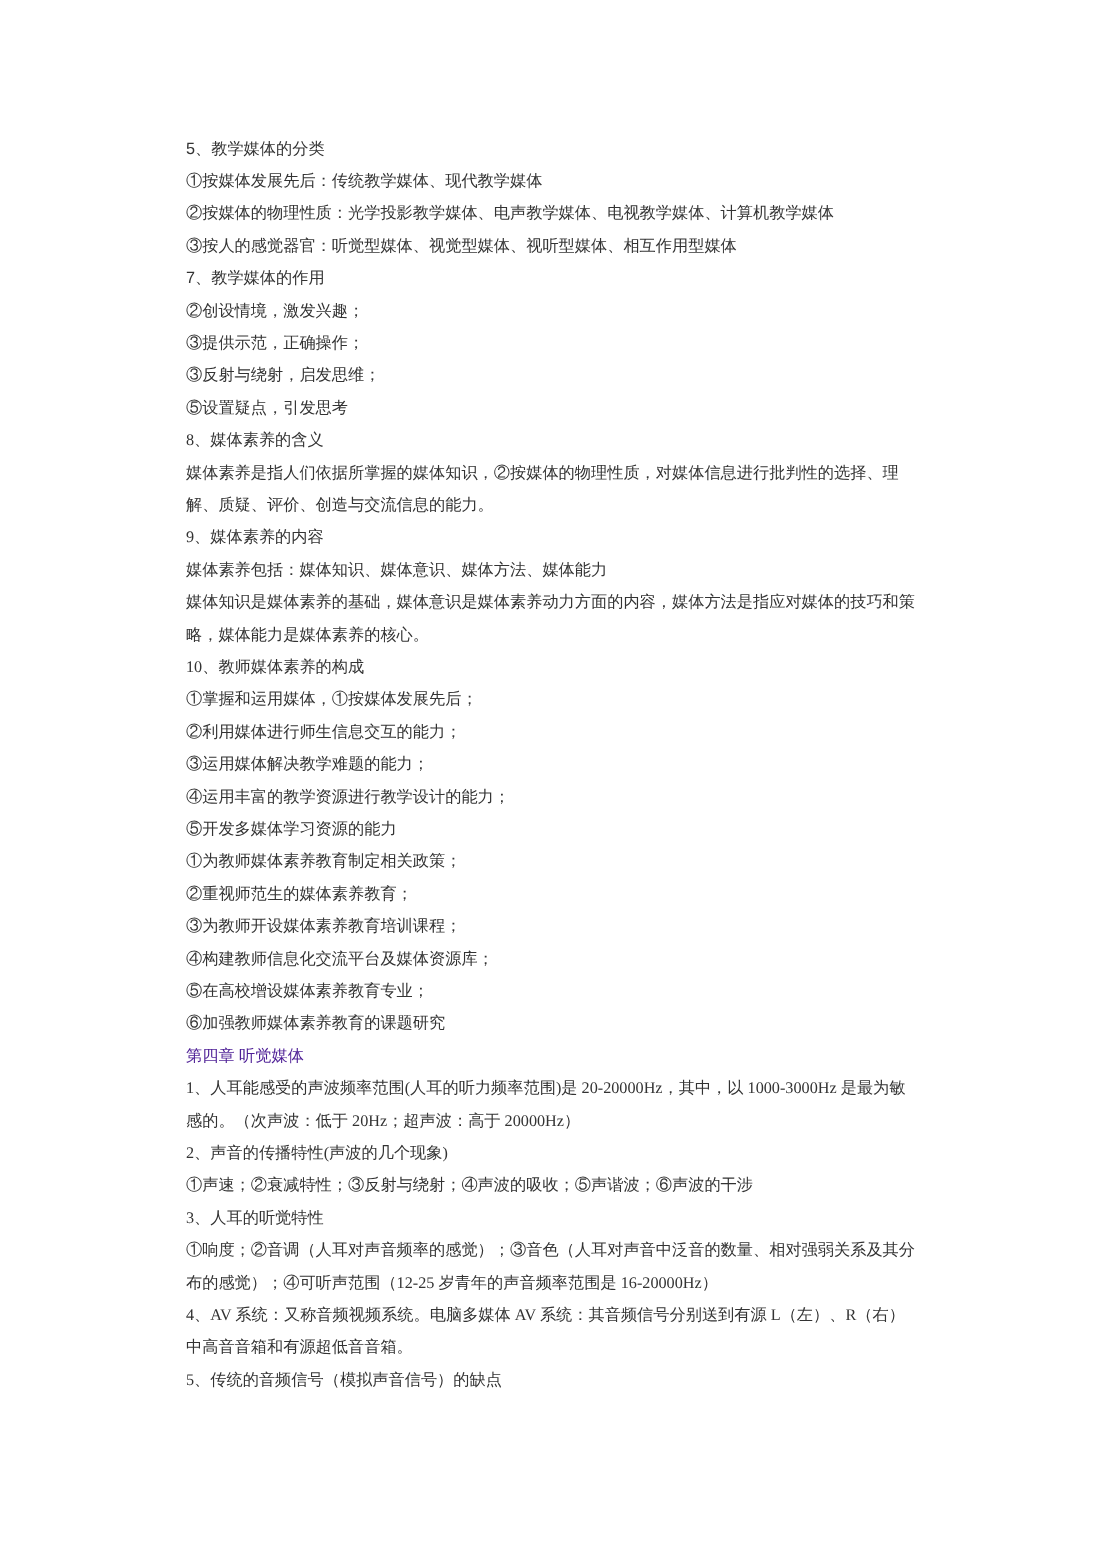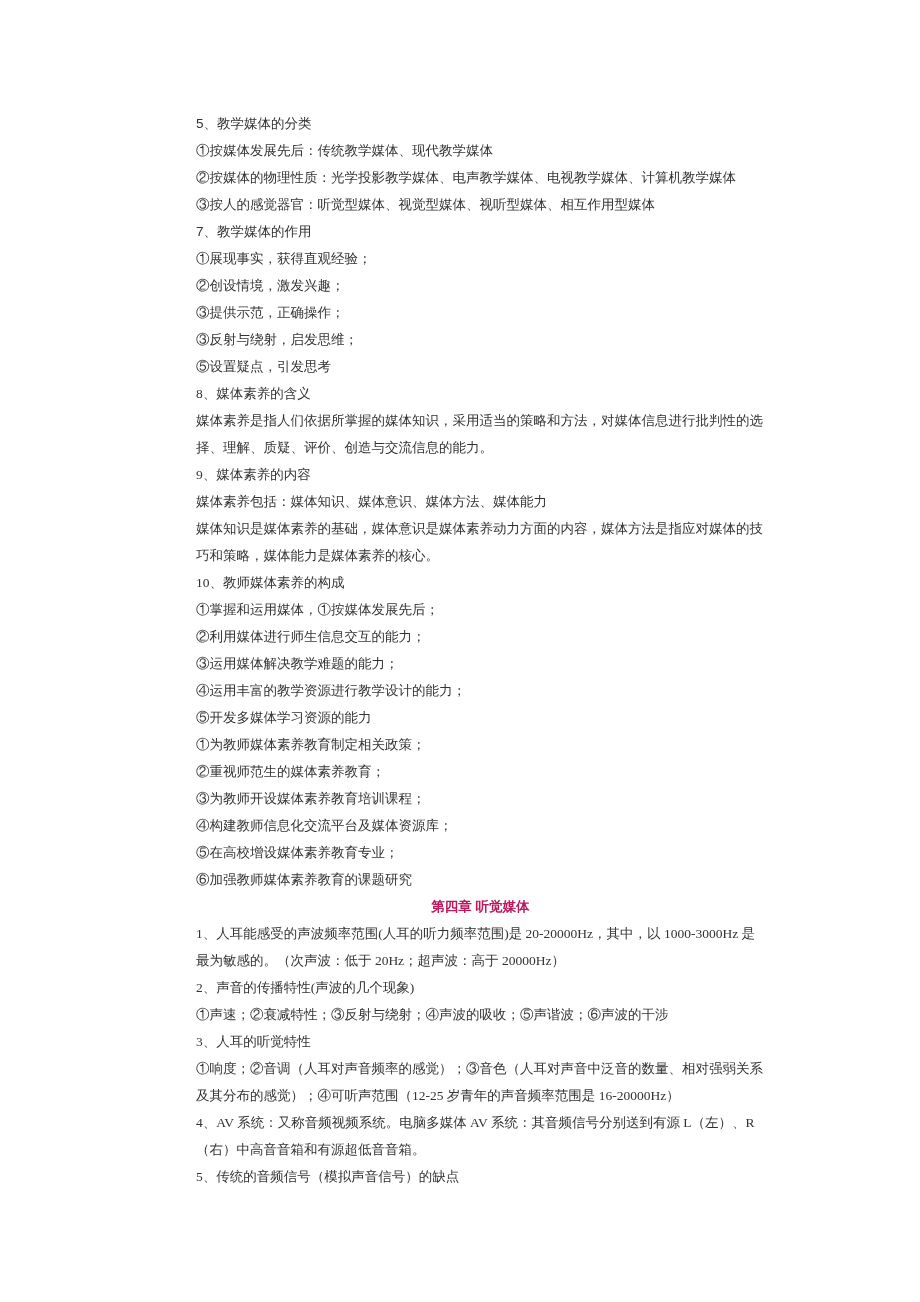--- a/index.html
+++ b/index.html
@@ -8,47 +8,44 @@
       min-height: 1302px;
       background: #ffffff;
       font-family: "SimSun", "宋体", serif;
       font-size: 13.5px;
       line-height: 2.0;
       color: #333333;
       padding: 110px 155px 40px 155px;
     }
     .line {
       display: block;
-      margin-left: 41px;
     }
     .bold {
-      font-weight: bold;
-      color: #be185d;
-      text-align: center;
+      font-weight: normal;
+      color: #4c1d95;
     }
     .sans {
       font-family: "Microsoft YaHei", "Arial", sans-serif;
     }
   </style>
 </head>
 <body>
 
 <div id="content">
     <span class="line sans">5、教学媒体的分类</span>
     <span class="line">①按媒体发展先后：传统教学媒体、现代教学媒体</span>
     <span class="line">②按媒体的物理性质：光学投影教学媒体、电声教学媒体、电视教学媒体、计算机教学媒体</span>
     <span class="line">③按人的感觉器官：听觉型媒体、视觉型媒体、视听型媒体、相互作用型媒体</span>
     <span class="line sans">7、教学媒体的作用</span>
-    <span class="line">①展现事实，获得直观经验；</span>
     <span class="line">②创设情境，激发兴趣；</span>
     <span class="line">③提供示范，正确操作；</span>
     <span class="line">③反射与绕射，启发思维；</span>
     <span class="line">⑤设置疑点，引发思考</span>
     <span class="line">8、媒体素养的含义</span>
-    <span class="line">媒体素养是指人们依据所掌握的媒体知识，采用适当的策略和方法，对媒体信息进行批判性的选择、理解、质疑、评价、创造与交流信息的能力。</span>
+    <span class="line">媒体素养是指人们依据所掌握的媒体知识，②按媒体的物理性质，对媒体信息进行批判性的选择、理解、质疑、评价、创造与交流信息的能力。</span>
     <span class="line">9、媒体素养的内容</span>
     <span class="line">媒体素养包括：媒体知识、媒体意识、媒体方法、媒体能力</span>
     <span class="line">媒体知识是媒体素养的基础，媒体意识是媒体素养动力方面的内容，媒体方法是指应对媒体的技巧和策略，媒体能力是媒体素养的核心。</span>
     <span class="line">10、教师媒体素养的构成</span>
     <span class="line">①掌握和运用媒体，①按媒体发展先后；</span>
     <span class="line">②利用媒体进行师生信息交互的能力；</span>
     <span class="line">③运用媒体解决教学难题的能力；</span>
     <span class="line">④运用丰富的教学资源进行教学设计的能力；</span>
     <span class="line">⑤开发多媒体学习资源的能力</span>
     <span class="line">①为教师媒体素养教育制定相关政策；</span>

